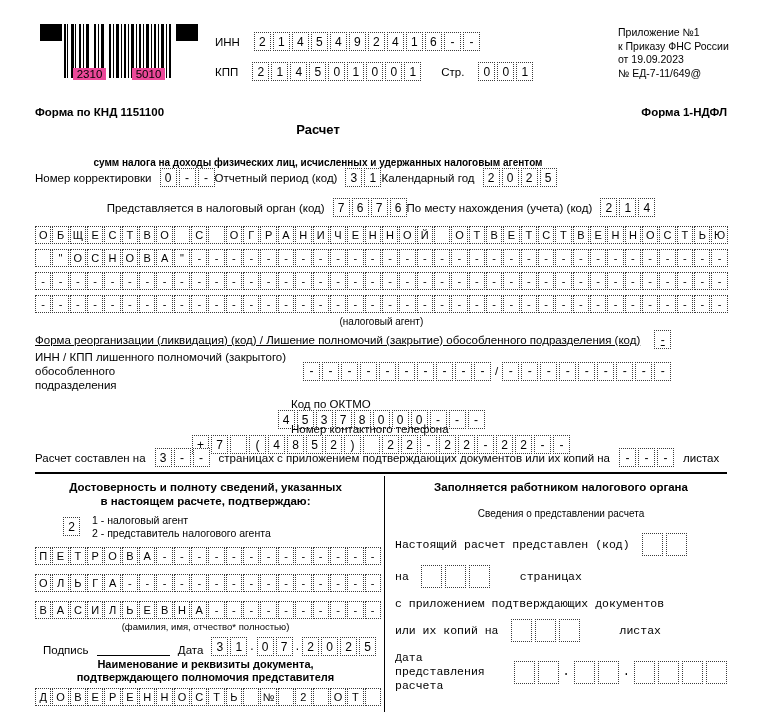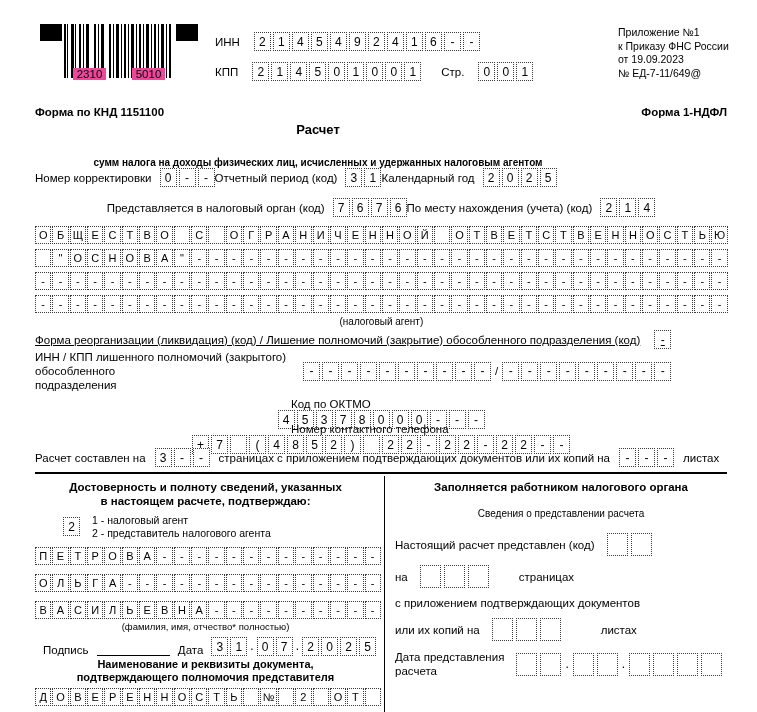--- a/index.html
+++ b/index.html
@@ -55,21 +55,21 @@
 
   .bottom { position:absolute; left:35px; top:476px; width:692px; height:236px; display:flex; }
   .bcol-l { width:350px; border-right:1.5px solid #000; padding-right:8px; }
   .bcol-r { flex:1; padding-left:10px; }
   .sec-h { font-size:11.5px; font-weight:bold; text-align:center; line-height:14px; margin-top:4px; }
   .legend { font-size:10.5px; line-height:12.5px; }
   .fio-caption { font-size:9.5px; text-align:center; margin-top:2px; }
   .sigrow { display:flex; align-items:flex-end; margin-top:5px;justify-content:flex-end; }
   .sigline { flex:1; border-bottom:1px solid #000; height:14px; margin:0 8px; }
   .doc-caption { font-size:11px; font-weight:bold; text-align:center; line-height:13px; margin-top:2px; }
-  .r-row { display:flex; align-items:center; margin-top:9px; gap:12px; }
+  .r-row { display:flex; align-items:center; margin-top:9px; gap:12px;font-family:Liberation Mono, monospace; }
   .r-lbl { font-size:11.5px; }
 </style>
 </head>
 <body>
 
 <div id="page">
 
   <div class="barcode">
     <div class="bars"></div>
     <div class="sq l"></div>

